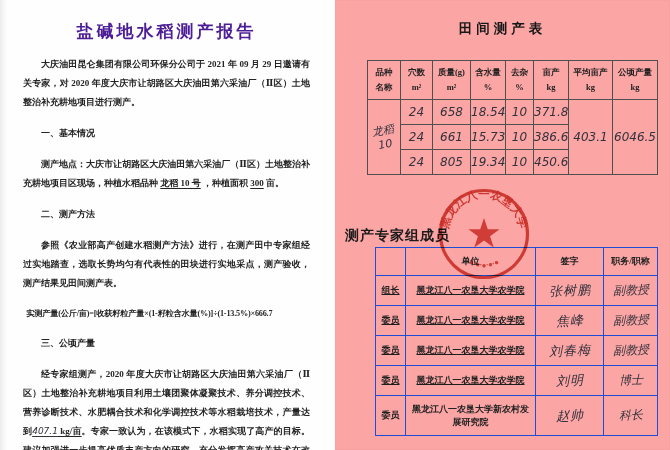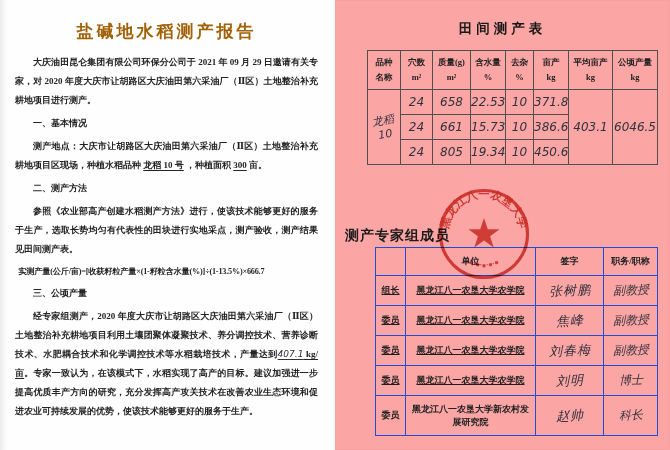--- a/index.html
+++ b/index.html
@@ -12,42 +12,42 @@
   
   .page-left{
     position:absolute;left:0;top:0;width:333px;height:450px;background:#fefefe;
   }
   .page-left::before{
     content:"";position:absolute;left:0;top:0;width:7px;height:450px;
     background:linear-gradient(to right,rgba(0,0,0,.07),rgba(0,0,0,0));pointer-events:none;
   }
   .report-title{
     margin:20px 8px 10px;text-align:center;
-    font-size:17px;font-weight:700;letter-spacing:3px;color:#a16207;
+    font-size:17px;font-weight:700;letter-spacing:3px;color:#4c1d95;
   }
   .body-text{padding:0 11px 0 11px;}
   .body-text p{
-    margin:4px;font-size:9px;font-weight:700;line-height:19px;
+    margin:12px;font-size:9px;font-weight:700;line-height:19px;
     text-align:justify;text-justify:inter-character;color:#242424;
   }
   .body-text p.ind{text-indent:2em;}
   .body-text p.head{text-indent:2em;}
   .body-text p.formula{font-size:8.2px;line-height:17px;text-indent:.4em;letter-spacing:-.2px;}
   .u{text-decoration:underline;text-underline-offset:2px;}
   
   .page-right{
     position:absolute;left:335px;top:0;width:335px;height:450px;background:#fca5a5;
     box-shadow:inset 0 0 0 1px rgba(0,0,0,.02);
   }
   .rtitle{
     position:absolute;top:20px;left:0;width:100%;text-align:center;
     font-size:13.5px;font-weight:700;letter-spacing:4px;color:#181818;
   }
   table{border-collapse:collapse;table-layout:fixed;}
-  .ftable{position:absolute;top:50px;left:32px;width:290px;}
+  .ftable{position:absolute;top:60px;left:32px;width:290px;}
   .ftable th,.ftable td{border:1px solid #4f4f4f;padding:0;text-align:center;vertical-align:middle;overflow:hidden;}
   .ftable th{font-size:8.5px;font-weight:700;line-height:15px;height:38px;color:#222;}
   .ftable td{height:24px;}
   .members-label{
     position:absolute;top:227px;left:10px;
     font-size:14px;font-weight:700;letter-spacing:1px;color:#1b1b1b;
   }
   .mtable{position:absolute;top:247px;left:40px;width:282px;}
   .mtable th,.mtable td{border:1px solid #1d4ed8;text-align:center;vertical-align:middle;padding:0 2px;overflow:hidden;}
   .mtable th{font-size:9px;font-weight:700;height:27px;color:#222;}
@@ -70,21 +70,21 @@
 </head>
 <body>
 
 <div class="page-left">
   <div class="report-title">盐碱地水稻测产报告</div>
   <div class="body-text">
     <p class="ind">大庆油田昆仑集团有限公司环保分公司于 2021 年 09 月 29 日邀请有关专家，对 2020 年度大庆市让胡路区大庆油田第六采油厂（Ⅱ区）土地整治补充耕地项目进行测产。</p>
     <p class="head">一、基本情况</p>
     <p class="ind"><span>测产地点：大庆市让胡路区大庆油田第六采油厂（Ⅱ区）土地整治补充耕地项目区现场，种植水稻品种 </span><span class="u">龙稻 10 号</span><span> ，种植面积 </span><span class="u">300</span><span> 亩。</span></p>
     <p class="head">二、测产方法</p>
-    <p class="ind">参照《农业部高产创建水稻测产方法》进行，使该技术能够更好的服务于生产，选取长势均匀有代表性的田块进行实地采点，测产验收，测产结果见田间测产表。</p>
+    <p class="ind">参照《农业部高产创建水稻测产方法》进行，在测产田中专家组经过实地踏查，选取长势均匀有代表性的田块进行实地采点，测产验收，测产结果见田间测产表。</p>
     <p class="formula">实测产量(公斤/亩)=[收获籽粒产量×(1-籽粒含水量(%)]÷(1-13.5%)×666.7</p>
     <p class="head">三、公顷产量</p>
     <p class="ind"><span>经专家组测产，2020 年度大庆市让胡路区大庆油田第六采油厂（Ⅱ区）土地整治补充耕地项目利用土壤团聚体凝聚技术、养分调控技术、营养诊断技术、水肥耦合技术和化学调控技术等水稻栽培技术，产量达到</span><span class="u hw">407.1</span><span class="u"> kg/亩</span><span>。专家一致认为，在该模式下，水稻实现了高产的目标。建议加强进一步提高优质丰产方向的研究，充分发挥高产攻关技术在改善农业生态环境和促进农业可持续发展的优势，使该技术能够更好的服务于生产。</span></p>
   </div>
 </div>
 
 <div class="page-right">
   <div class="rtitle">田间测产表</div>
 
   <table class="ftable">
@@ -130,21 +130,21 @@
           </th>
       <th>
             <div>公顷产量</div>
             <div>kg</div>
           </th>
     </tr>
     <tr>
       <td rowspan="3" class="hw"><span class="variety" style="display:inline-block">龙稻10</span></td>
       <td class="hw">24</td>
       <td class="hw">658</td>
-      <td class="hw">22.53</td>
+      <td class="hw">18.54</td>
       <td class="hw">10</td>
       <td class="hw">371.8</td>
       <td rowspan="3" class="hw">403.1</td>
       <td rowspan="3" class="hw">6046.5</td>
     </tr>
     <tr>
       <td class="hw">24</td>
       <td class="hw">661</td>
       <td class="hw">15.73</td>
       <td class="hw">10</td>

